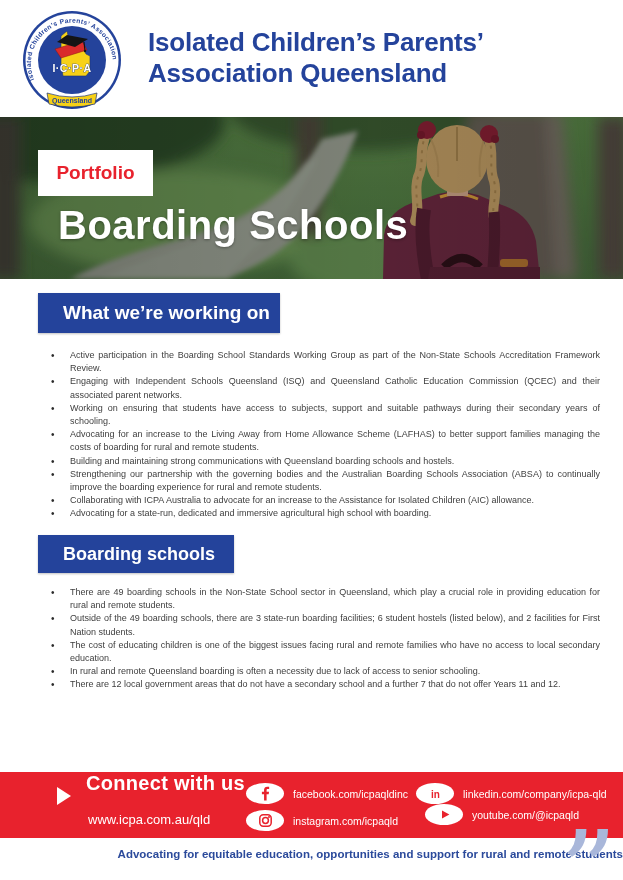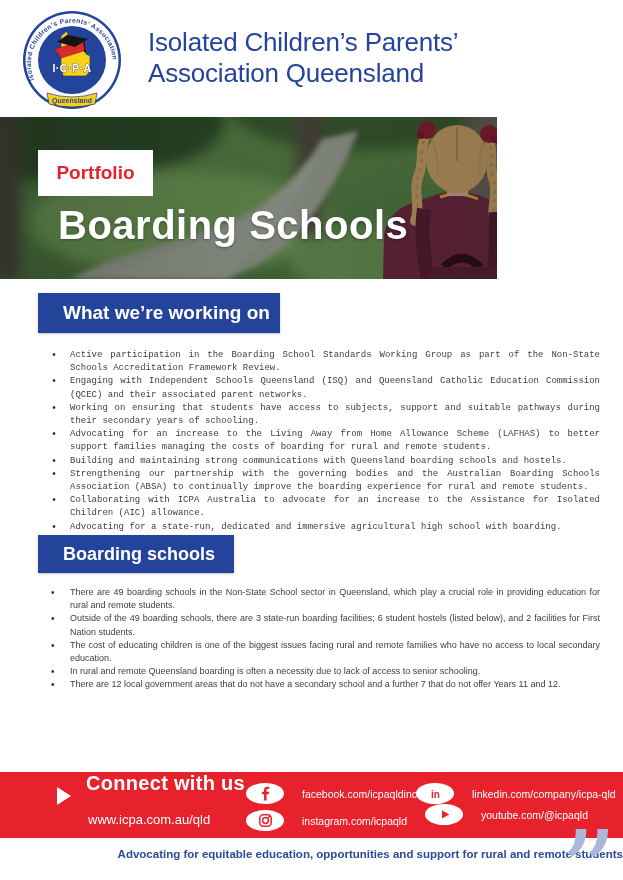--- a/index.html
+++ b/index.html
@@ -3,46 +3,46 @@
 <meta charset="utf-8">
 <style>
   * { margin:0; padding:0; box-sizing:border-box; }
   html,body { background:#ffffff; }
   body { font-family:"Liberation Sans", sans-serif; }
   .page { position:relative; width:623px; height:880px; background:#fff; overflow:hidden; margin:0 auto; }
 
   
   .header { position:absolute; top:0; left:0; width:623px; height:117px; background:#fff; }
   .logo { position:absolute; left:22px; top:9px; }
-  .org-title { position:absolute; left:148px; top:27px; color:#24439B; font-size:26px; line-height:31px; font-weight:normal; letter-spacing:-0.2px; }
-
-  
-  .hero { position:absolute; top:117px; left:0; width:497px; height:162px; overflow:hidden; }
+  .org-title { position:absolute; left:148px; top:27px; color:#24439B; font-size:26px; line-height:31px; font-weight:bold; letter-spacing:-0.2px; }
+
+  
+  .hero { position:absolute; top:117px; left:0; width:623px; height:162px; overflow:hidden; }
   .hero svg.scene { position:absolute; top:0; left:0; }
   .hero-shade { position:absolute; inset:0; background:linear-gradient(90deg, rgba(0,0,0,0.22), rgba(0,0,0,0.10) 60%, rgba(0,0,0,0.16)); }
   .portfolio-badge { position:absolute; left:38px; top:33px; width:115px; height:46px; background:#ffffff; display:flex; align-items:center; justify-content:center; }
   .portfolio-badge span { color:#E8222D; font-size:19px; font-weight:bold; }
   .hero-title { position:absolute; left:58px; top:86px; color:#ffffff; font-size:40px; font-weight:bold; letter-spacing:0.5px; text-shadow:0 1px 3px rgba(0,0,0,0.35); }
 
   
   .banner { position:absolute; background:#24439B; color:#fff; font-weight:bold; display:flex; align-items:center; padding-left:25px; box-shadow:0 1px 2px rgba(0,0,0,0.25); }
   .banner-1 { left:38px; top:293px; width:242px; height:40px; font-size:19px; }
   .banner-2 { left:38px; top:535px; width:196px; height:38px; font-size:18px; }
   ul.bullets { position:absolute; left:38px; width:562px; list-style:none; color:#3e3e3e; font-size:9px; line-height:13.2px; text-align:justify; }
-  .bullets-1 { top:349px;font-family:Liberation Mono, monospace; }
+  .bullets-1 { top:349px; }
   .bullets-2 { top:586px; }
   ul.bullets li { position:relative; padding-left:32px; }
   ul.bullets li::before { content:"•"; position:absolute; left:13px; top:0; font-size:10px; color:#2b2b2b; }
 
   
   .footer { position:absolute; top:772px; left:0; width:623px; height:66px; background:#E8222D; color:#fff; }
   .play-icon { position:absolute; left:57px; top:15px; width:0; height:0; border-top:9px solid transparent; border-bottom:9px solid transparent; border-left:14px solid #ffffff; }
   .connect-heading { position:absolute; left:86px; top:0; font-size:20px; font-weight:bold; letter-spacing:0.3px; }
   .footer-url { position:absolute; left:88px; top:40px; font-size:13px; }
-  .social-row { position:absolute; display:flex; align-items:center; gap:18px; }
+  .social-row { position:absolute; display:flex; align-items:center; gap:9px; }
   .sr-fb { left:246px; top:11px; } .sr-ig { left:246px; top:38px; }
   .sr-li { left:416px; top:11px; } .sr-yt { left:416px; top:32px;padding-left:9px; }
   .sicon { width:38px; height:21px; border-radius:50%; background:#fff; display:flex; align-items:center; justify-content:center; flex:0 0 auto; }
   .social-label { font-size:10.5px; white-space:nowrap; }
 
   
   .tagline { position:absolute; top:848px; left:0; width:623px; text-align:right; color:#2B4A9B; font-size:11.5px; font-weight:bold; }
   .bigquote { position:absolute; top:816px; right:6px; font-family:"DejaVu Serif", serif; font-size:112px; line-height:1; color:#A9B7DA; user-select:none; }
 </style>
 </head>

